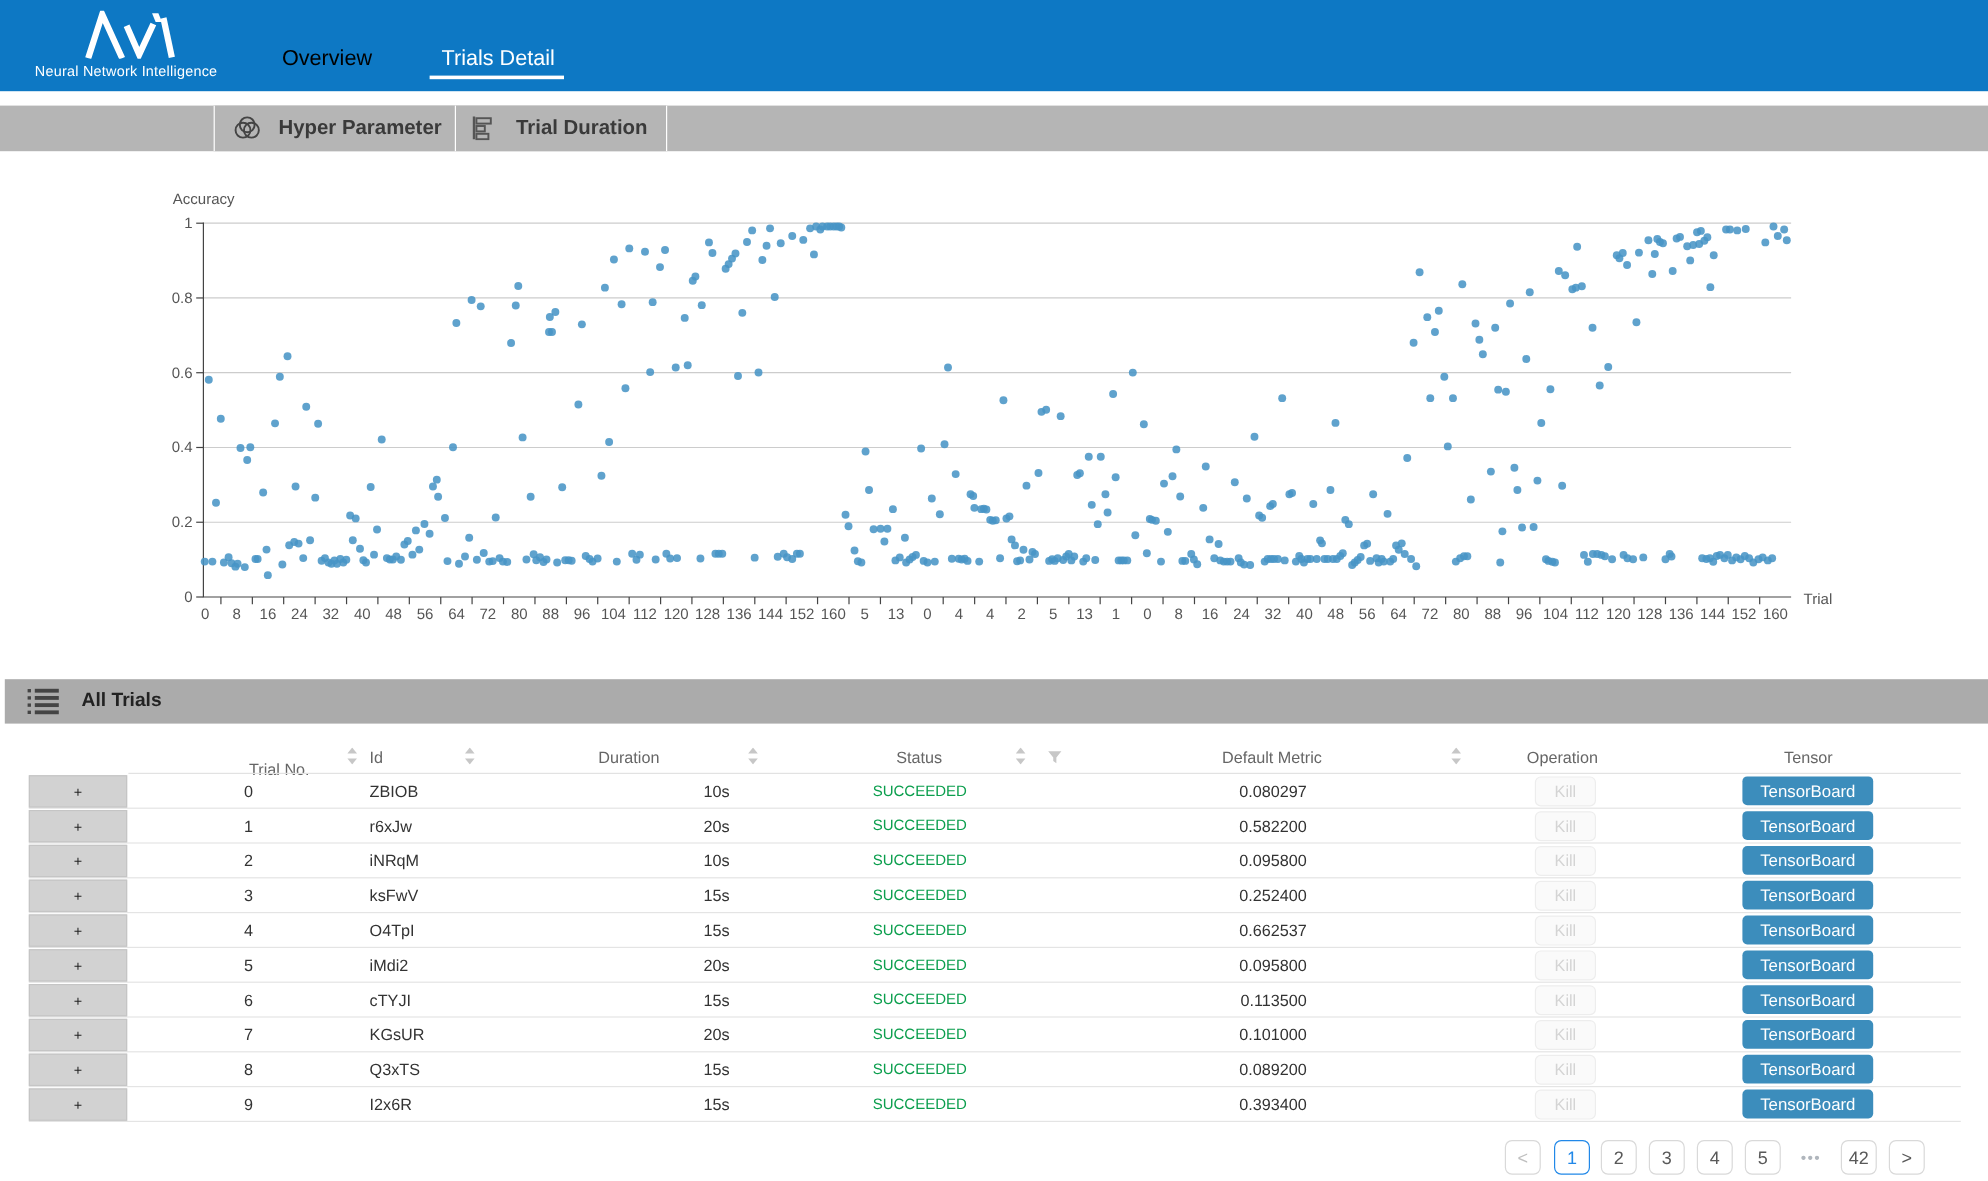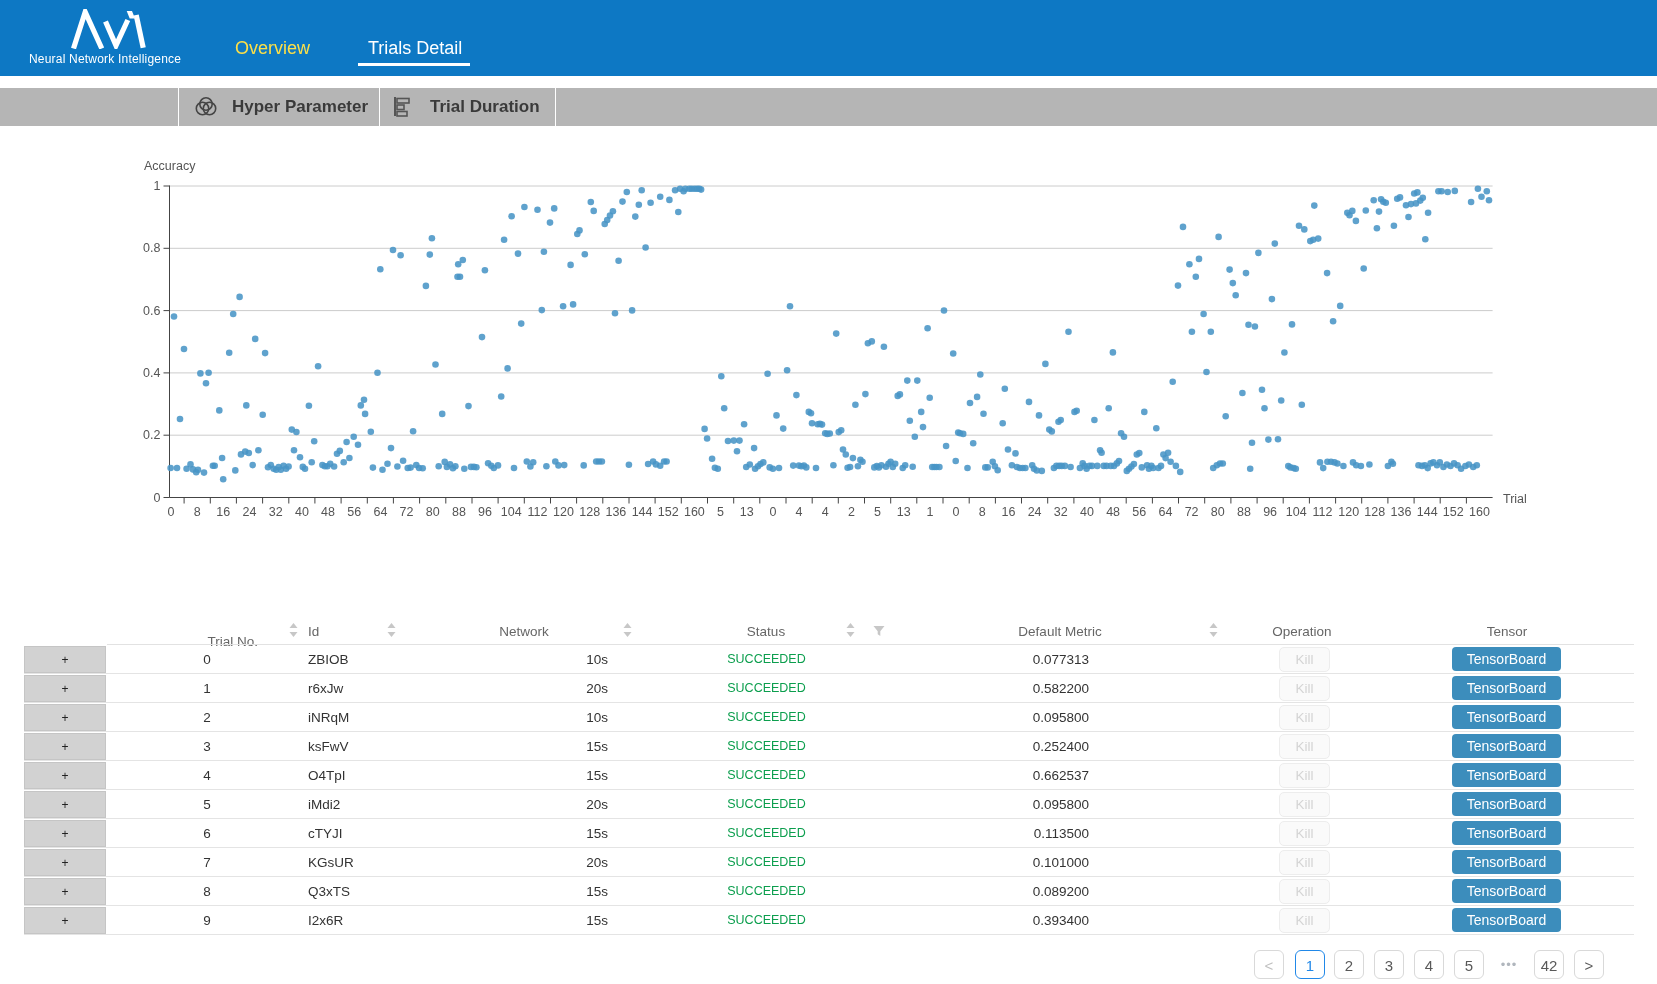--- a/index.html
+++ b/index.html
@@ -9,21 +9,21 @@
 <div style="position:absolute;left:0;top:0;width:1657px;height:76px;background:#0d78c4">
 <svg width="80" height="40" viewBox="0 0 80 40" style="position:absolute;left:68px;top:9px">
 <g stroke="#fff" stroke-width="5.2" fill="none">
 <path d="M 5.5 39.5 L 17.2 3 L 33.8 39.5"></path>
 <path d="M 37.5 12.5 L 48 36.5 L 59.8 11"></path>
 <path d="M 68.2 6 L 75.2 38.8"></path>
 </g>
 <polygon points="58.7,2 64,2 67,9.4 61.7,9.4" fill="#fff"></polygon>
 </svg>
 <div style="position:absolute;left:29px;top:52px;width:220px;font-size:12px;font-weight:normal;color:#fff;letter-spacing:0.2px">Neural Network Intelligence</div>
-<div style="position:absolute;left:235px;top:38px;font-size:18px;color:#fde047">Overview</div>
+<div style="position:absolute;left:235px;top:38px;font-size:18px;color:#000000">Overview</div>
 <div style="position:absolute;left:368px;top:38px;font-size:18px;color:#fff">Trials Detail</div>
 <div style="position:absolute;left:358px;top:63px;width:112px;height:3px;background:#fff"></div>
 </div>
 <div style="position:absolute;left:0;top:88px;width:1657px;height:38px;background:#b5b5b5">
 <div style="position:absolute;left:178px;top:0;width:200px;height:38px;background:#b5b5b5;border-left:1px solid #fff">
   <div style="position:absolute;left:16px;top:8px"><svg width="22" height="21" viewBox="0 0 22 21">
             <g stroke="#444" stroke-width="1.6" fill="none">
               <circle cx="11" cy="8" r="6.2"></circle>
               <circle cx="7.5" cy="12.5" r="6.2"></circle>
               <circle cx="14.5" cy="12.5" r="6.2"></circle>
@@ -627,32 +627,47 @@
         <circle cx="1450.5" cy="466" r="3.3"></circle>
         <circle cx="1454" cy="463.4" r="3.3"></circle>
         <circle cx="1457.6" cy="465.2" r="3.3"></circle>
         <circle cx="1461.1" cy="468.8" r="3.3"></circle>
         <circle cx="1465.4" cy="466" r="3.3"></circle>
         <circle cx="1468.9" cy="464.5" r="3.3"></circle>
         <circle cx="1473.2" cy="467" r="3.3"></circle>
         <circle cx="1476.8" cy="465.2" r="3.3"></circle>
       </g>
 </svg>
+<div style="position:absolute;left:4px;top:566px;width:1653px;height:37px;background:#ababab">
+<div style="position:absolute;left:18px;top:6px"><svg width="28" height="24" viewBox="0 0 28 24">
+          <g fill="#444">
+            <rect x="7" y="2" width="20" height="3.2"></rect>
+            <rect x="7" y="8" width="20" height="3.2"></rect>
+            <rect x="7" y="14" width="20" height="3.2"></rect>
+            <rect x="7" y="20" width="20" height="3.2"></rect>
+            <rect x="1" y="2.2" width="2.8" height="2.8"></rect>
+            <rect x="1" y="8.2" width="2.8" height="2.8"></rect>
+            <rect x="1" y="14.2" width="2.8" height="2.8"></rect>
+            <rect x="1" y="20.2" width="2.8" height="2.8"></rect>
+          </g>
+        </svg></div>
+<div style="position:absolute;left:64px;top:9px;font-size:16px;font-weight:bold;color:#222">All Trials</div>
+</div>
 <div style="position:absolute;left:24px;top:619px;width:1610px;height:26px;font-size:13.5px;color:#666">
 <div style="position:absolute;left:134px;top:15px;width:100px;text-align:right">Trial No.</div>
 <div style="position:absolute;left:265px;top:4px"><svg width="9" height="14" viewBox="0 0 9 14">
           <path d="M4.5 0 L8.5 5 H0.5 Z" fill="#c7c7c7"></path>
           <path d="M4.5 14 L8.5 9 H0.5 Z" fill="#c7c7c7"></path>
         </svg></div>
 <div style="position:absolute;left:284px;top:5px">Id</div>
 <div style="position:absolute;left:363px;top:4px"><svg width="9" height="14" viewBox="0 0 9 14">
           <path d="M4.5 0 L8.5 5 H0.5 Z" fill="#c7c7c7"></path>
           <path d="M4.5 14 L8.5 9 H0.5 Z" fill="#c7c7c7"></path>
         </svg></div>
-<div style="position:absolute;left:450px;top:5px;width:100px;text-align:center">Network</div>
+<div style="position:absolute;left:450px;top:5px;width:100px;text-align:center">Duration</div>
 <div style="position:absolute;left:599px;top:4px"><svg width="9" height="14" viewBox="0 0 9 14">
           <path d="M4.5 0 L8.5 5 H0.5 Z" fill="#c7c7c7"></path>
           <path d="M4.5 14 L8.5 9 H0.5 Z" fill="#c7c7c7"></path>
         </svg></div>
 <div style="position:absolute;left:692px;top:5px;width:100px;text-align:center">Status</div>
 <div style="position:absolute;left:822px;top:4px"><svg width="9" height="14" viewBox="0 0 9 14">
           <path d="M4.5 0 L8.5 5 H0.5 Z" fill="#c7c7c7"></path>
           <path d="M4.5 14 L8.5 9 H0.5 Z" fill="#c7c7c7"></path>
         </svg></div>
 <div style="position:absolute;left:849px;top:6px"><svg width="12" height="12" viewBox="0 0 12 12">
@@ -666,21 +681,21 @@
 <div style="position:absolute;left:1228px;top:5px;width:100px;text-align:center">Operation</div>
 <div style="position:absolute;left:1433px;top:5px;width:100px;text-align:center">Tensor</div>
 </div>
     <div style="position:absolute;left:107px;top:644px;width:1527px;height:1px;background:#e2e2e2"></div>
     <div style="position:absolute;left:24px;top:645.5px;width:1610px;height:27.5px;background:#fff;border-bottom:1.5px solid #e4e4e4;font-size:13.5px;color:#333">
 <div style="position:absolute;left:0;top:0;width:82px;height:27.5px;background:#d2d2d2;border:1px solid #c5c5c5;box-sizing:border-box;text-align:center;line-height:26px;font-size:12px;color:#222">+</div>
 <div style="position:absolute;left:133px;top:6px;width:100px;text-align:center">0</div>
 <div style="position:absolute;left:284px;top:6px">ZBIOB</div>
 <div style="position:absolute;left:454px;top:6px;width:130px;text-align:right">10s</div>
 <div style="position:absolute;left:679px;top:6px;width:127px;text-align:center;color:#0b9e4d;font-size:12.5px">SUCCEEDED</div>
-<div style="position:absolute;left:965px;top:6px;width:100px;text-align:right">0.077313</div>
+<div style="position:absolute;left:965px;top:6px;width:100px;text-align:right">0.080297</div>
 <div style="position:absolute;left:1255px;top:1.5px;width:49px;height:23px;background:#fafafa;border:1px solid #ededed;border-radius:5px;text-align:center;line-height:23px;font-size:13.5px;color:#d4d4d4">Kill</div>
 <div style="position:absolute;left:1428px;top:1px;width:109px;height:24px;background:#3c8dbc;border-radius:4px;text-align:center;line-height:24px;font-size:14px;color:#fff">TensorBoard</div>
 </div>
     <div style="position:absolute;left:24px;top:674.5px;width:1610px;height:27.5px;background:#fff;border-bottom:1.5px solid #e4e4e4;font-size:13.5px;color:#333">
 <div style="position:absolute;left:0;top:0;width:82px;height:27.5px;background:#d2d2d2;border:1px solid #c5c5c5;box-sizing:border-box;text-align:center;line-height:26px;font-size:12px;color:#222">+</div>
 <div style="position:absolute;left:133px;top:6px;width:100px;text-align:center">1</div>
 <div style="position:absolute;left:284px;top:6px">r6xJw</div>
 <div style="position:absolute;left:454px;top:6px;width:130px;text-align:right">20s</div>
 <div style="position:absolute;left:679px;top:6px;width:127px;text-align:center;color:#0b9e4d;font-size:12.5px">SUCCEEDED</div>
 <div style="position:absolute;left:965px;top:6px;width:100px;text-align:right">0.582200</div>

